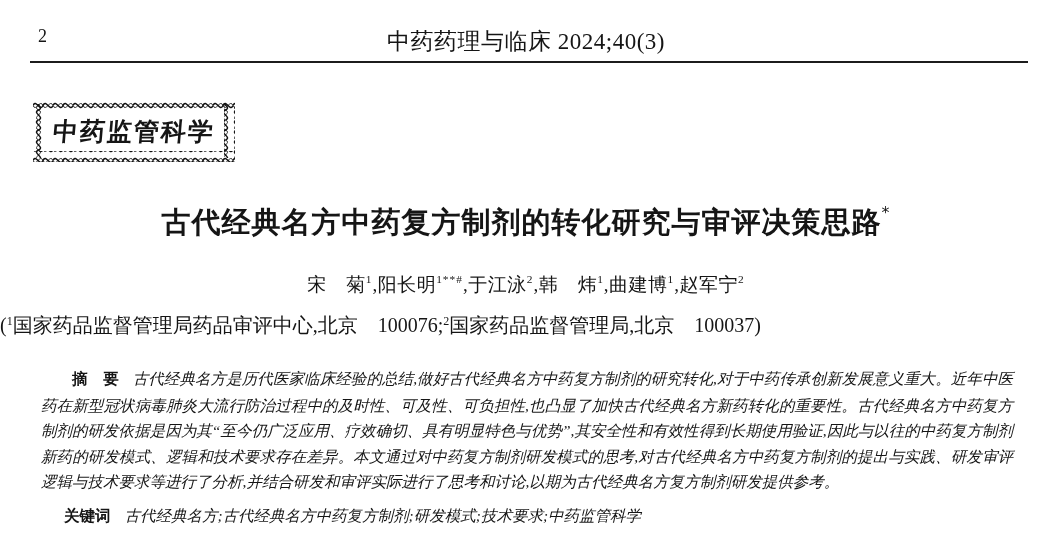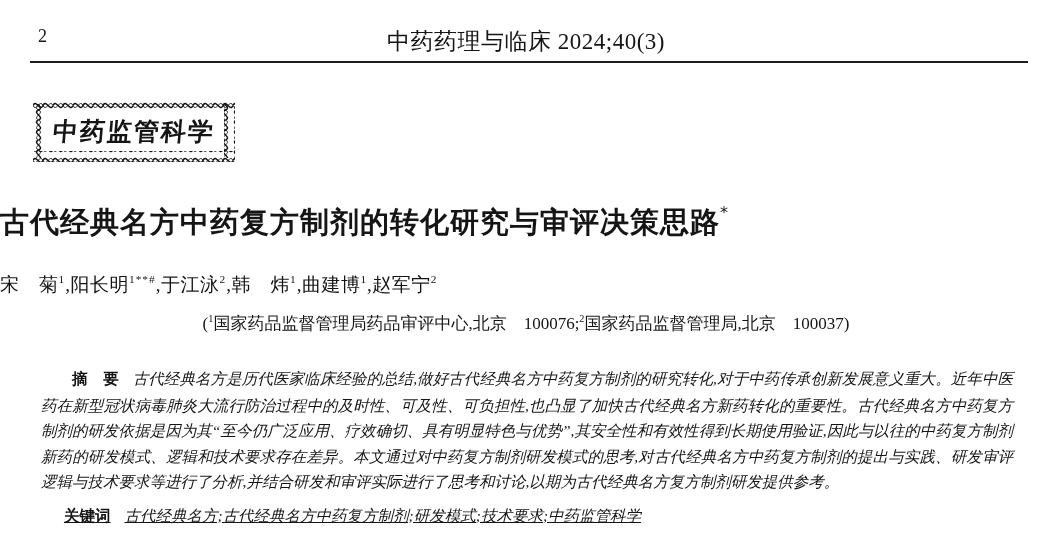--- a/index.html
+++ b/index.html
@@ -69,54 +69,54 @@
     font-size: 25px;
     letter-spacing: 2px;
     transform: skewX(-5deg);
     white-space: nowrap;
   }
   .article-title {
     position: absolute;
     left: 0;
     right: 0;
     top: 203px;
-    text-align: left;
+    text-align: center;
     font-family: "DejaVu Sans", "Liberation Sans", sans-serif;
     font-weight: 700;
     font-size: 29px;
     letter-spacing: 1px;
     white-space: nowrap;
   }
   .article-title sup {
     font-size: 55%;
     font-weight: 400;
     vertical-align: 14px;
   }
   .authors-line {
     position: absolute;
     left: 0;
     right: 0;
     top: 272px;
-    text-align: left;
+    text-align: center;
     font-size: 19px;
     letter-spacing: 0.5px;
     white-space: nowrap;
   }
   .authors-line sup {
     font-size: 60%;
     vertical-align: 8px;
     letter-spacing: 1px;
   }
   .affiliation-line {
     position: absolute;
     left: 0;
     right: 0;
     top: 312px;
-    text-align: center;
-    font-size: 17px;
+    text-align: left;
+    font-size: 20px;
     white-space: nowrap;
   }
   .affiliation-line sup {
     font-size: 60%;
     vertical-align: 7px;
   }
   .abstract-block {
     position: absolute;
     left: 33px;
     width: 988px;
@@ -135,21 +135,20 @@
     font-weight: 700;
     font-style: normal;
     margin-right: 0.9em;
   }
   .keywords-para {
     margin: 8px 0 0 0;
     font-size: 15.5px;
     line-height: 25px;
     text-indent: 2em;
     font-style: italic;
-    text-decoration: underline;
   }
   .keywords-text { font-style: italic; }
 </style>
 </head>
 <body>
 
 <div class="page">
 
   <div class="running-head">
     <span class="page-number">2</span>

